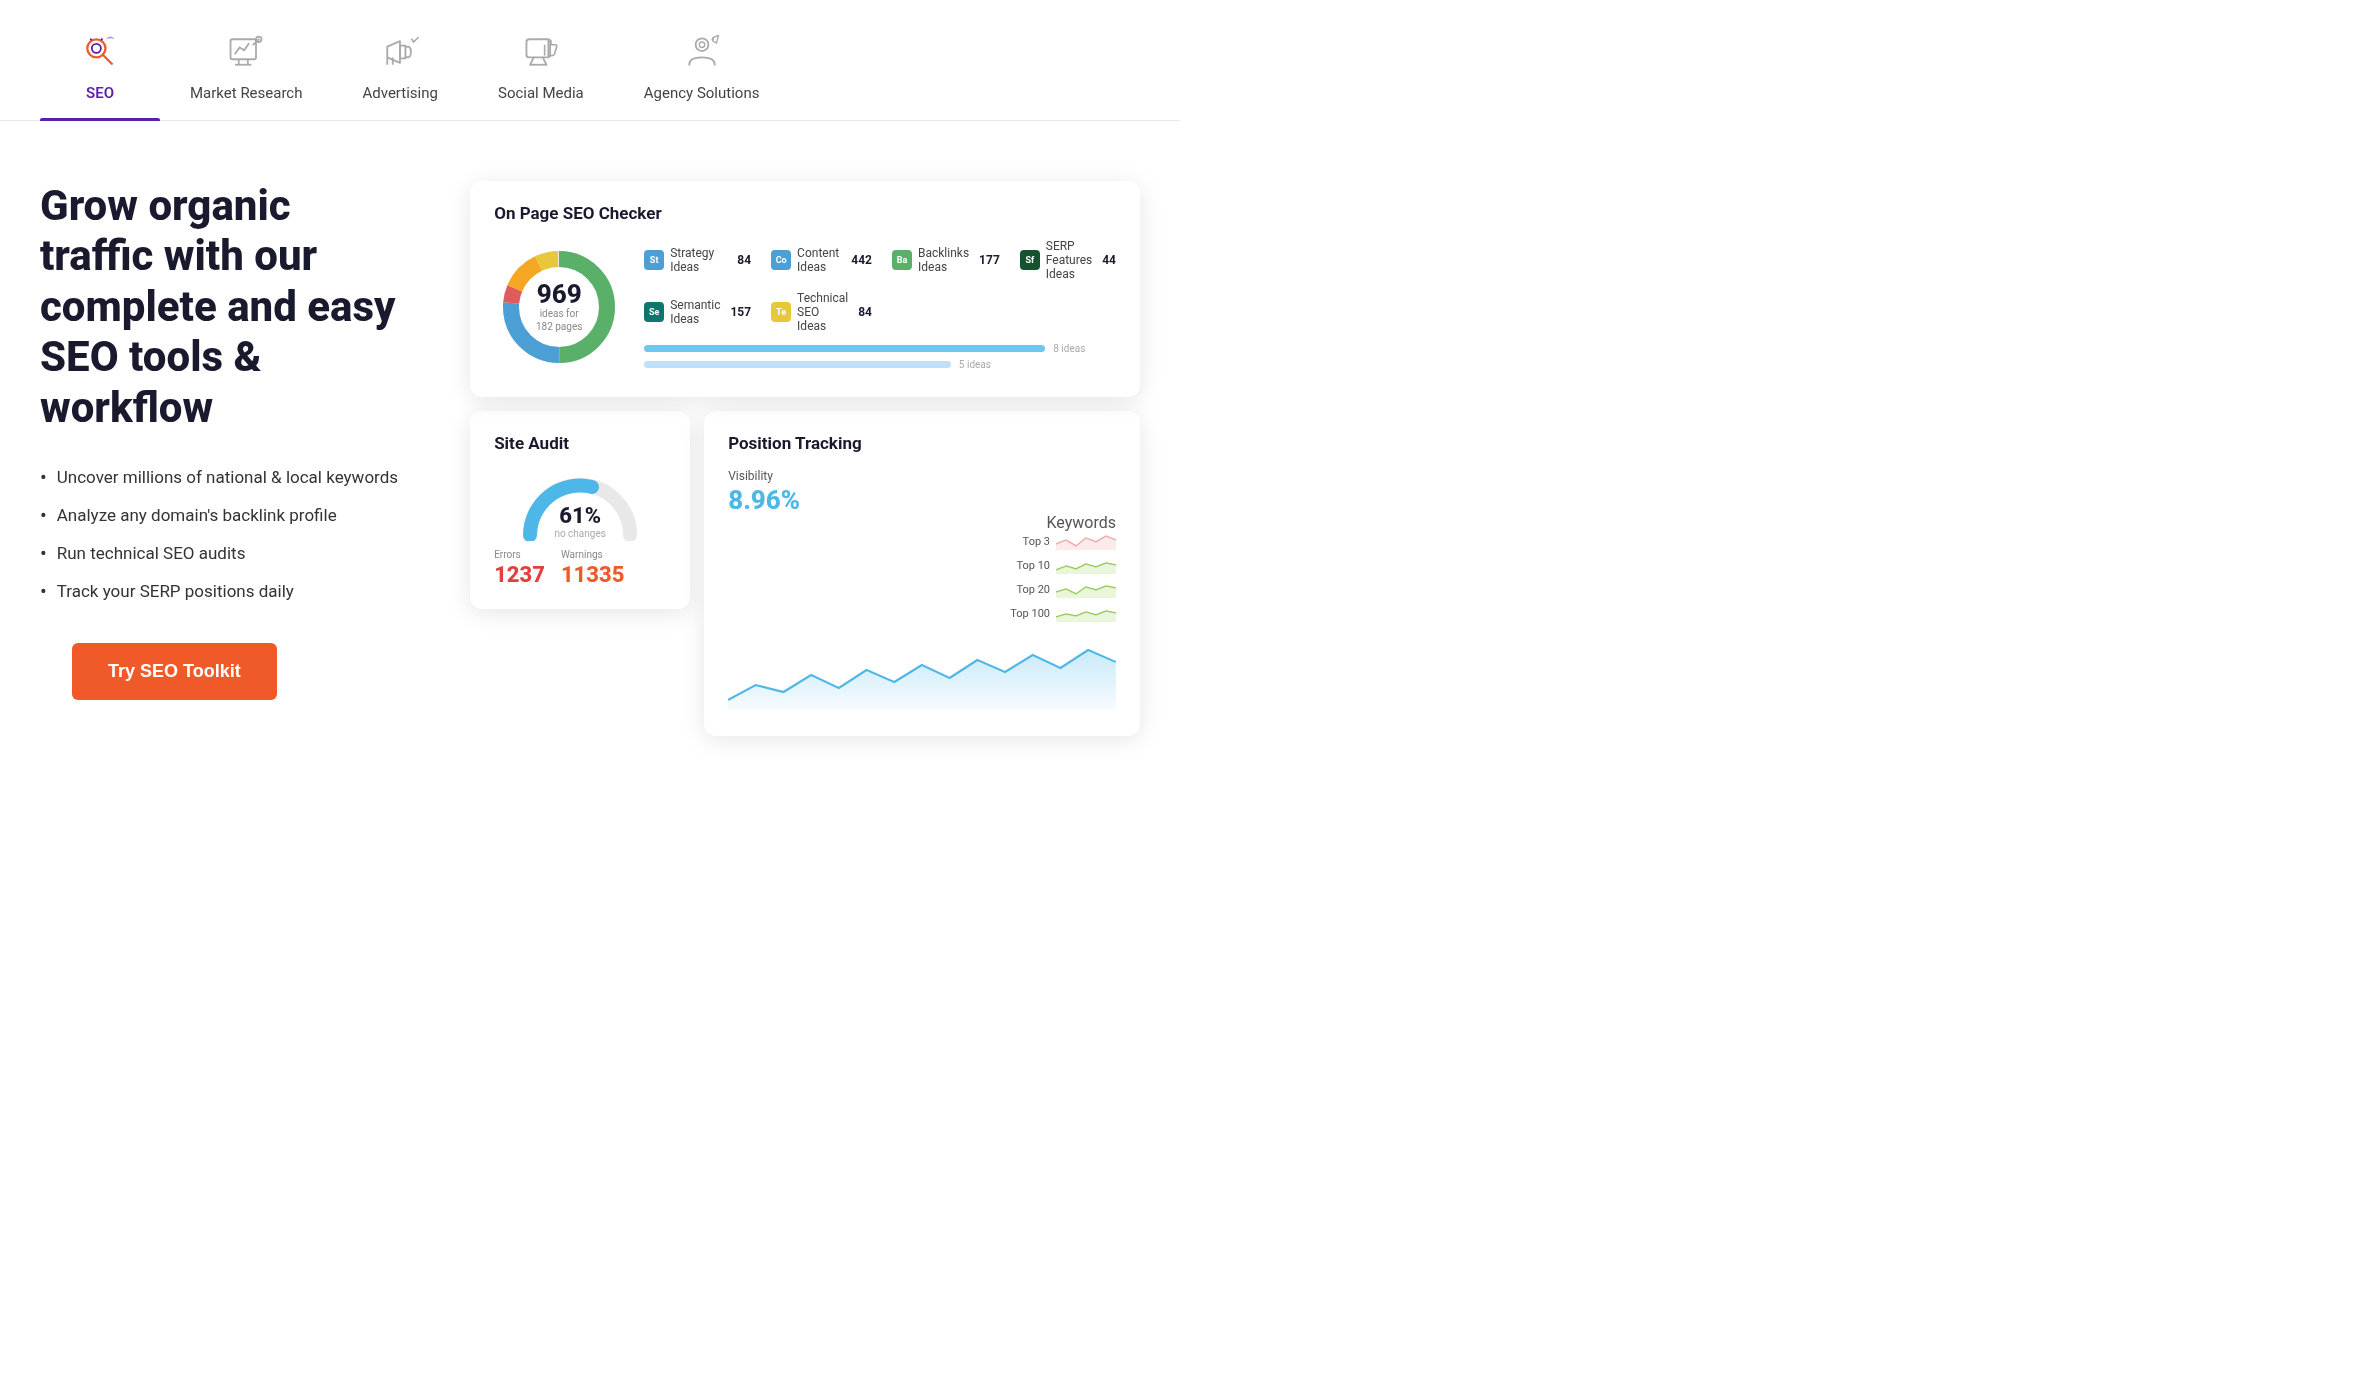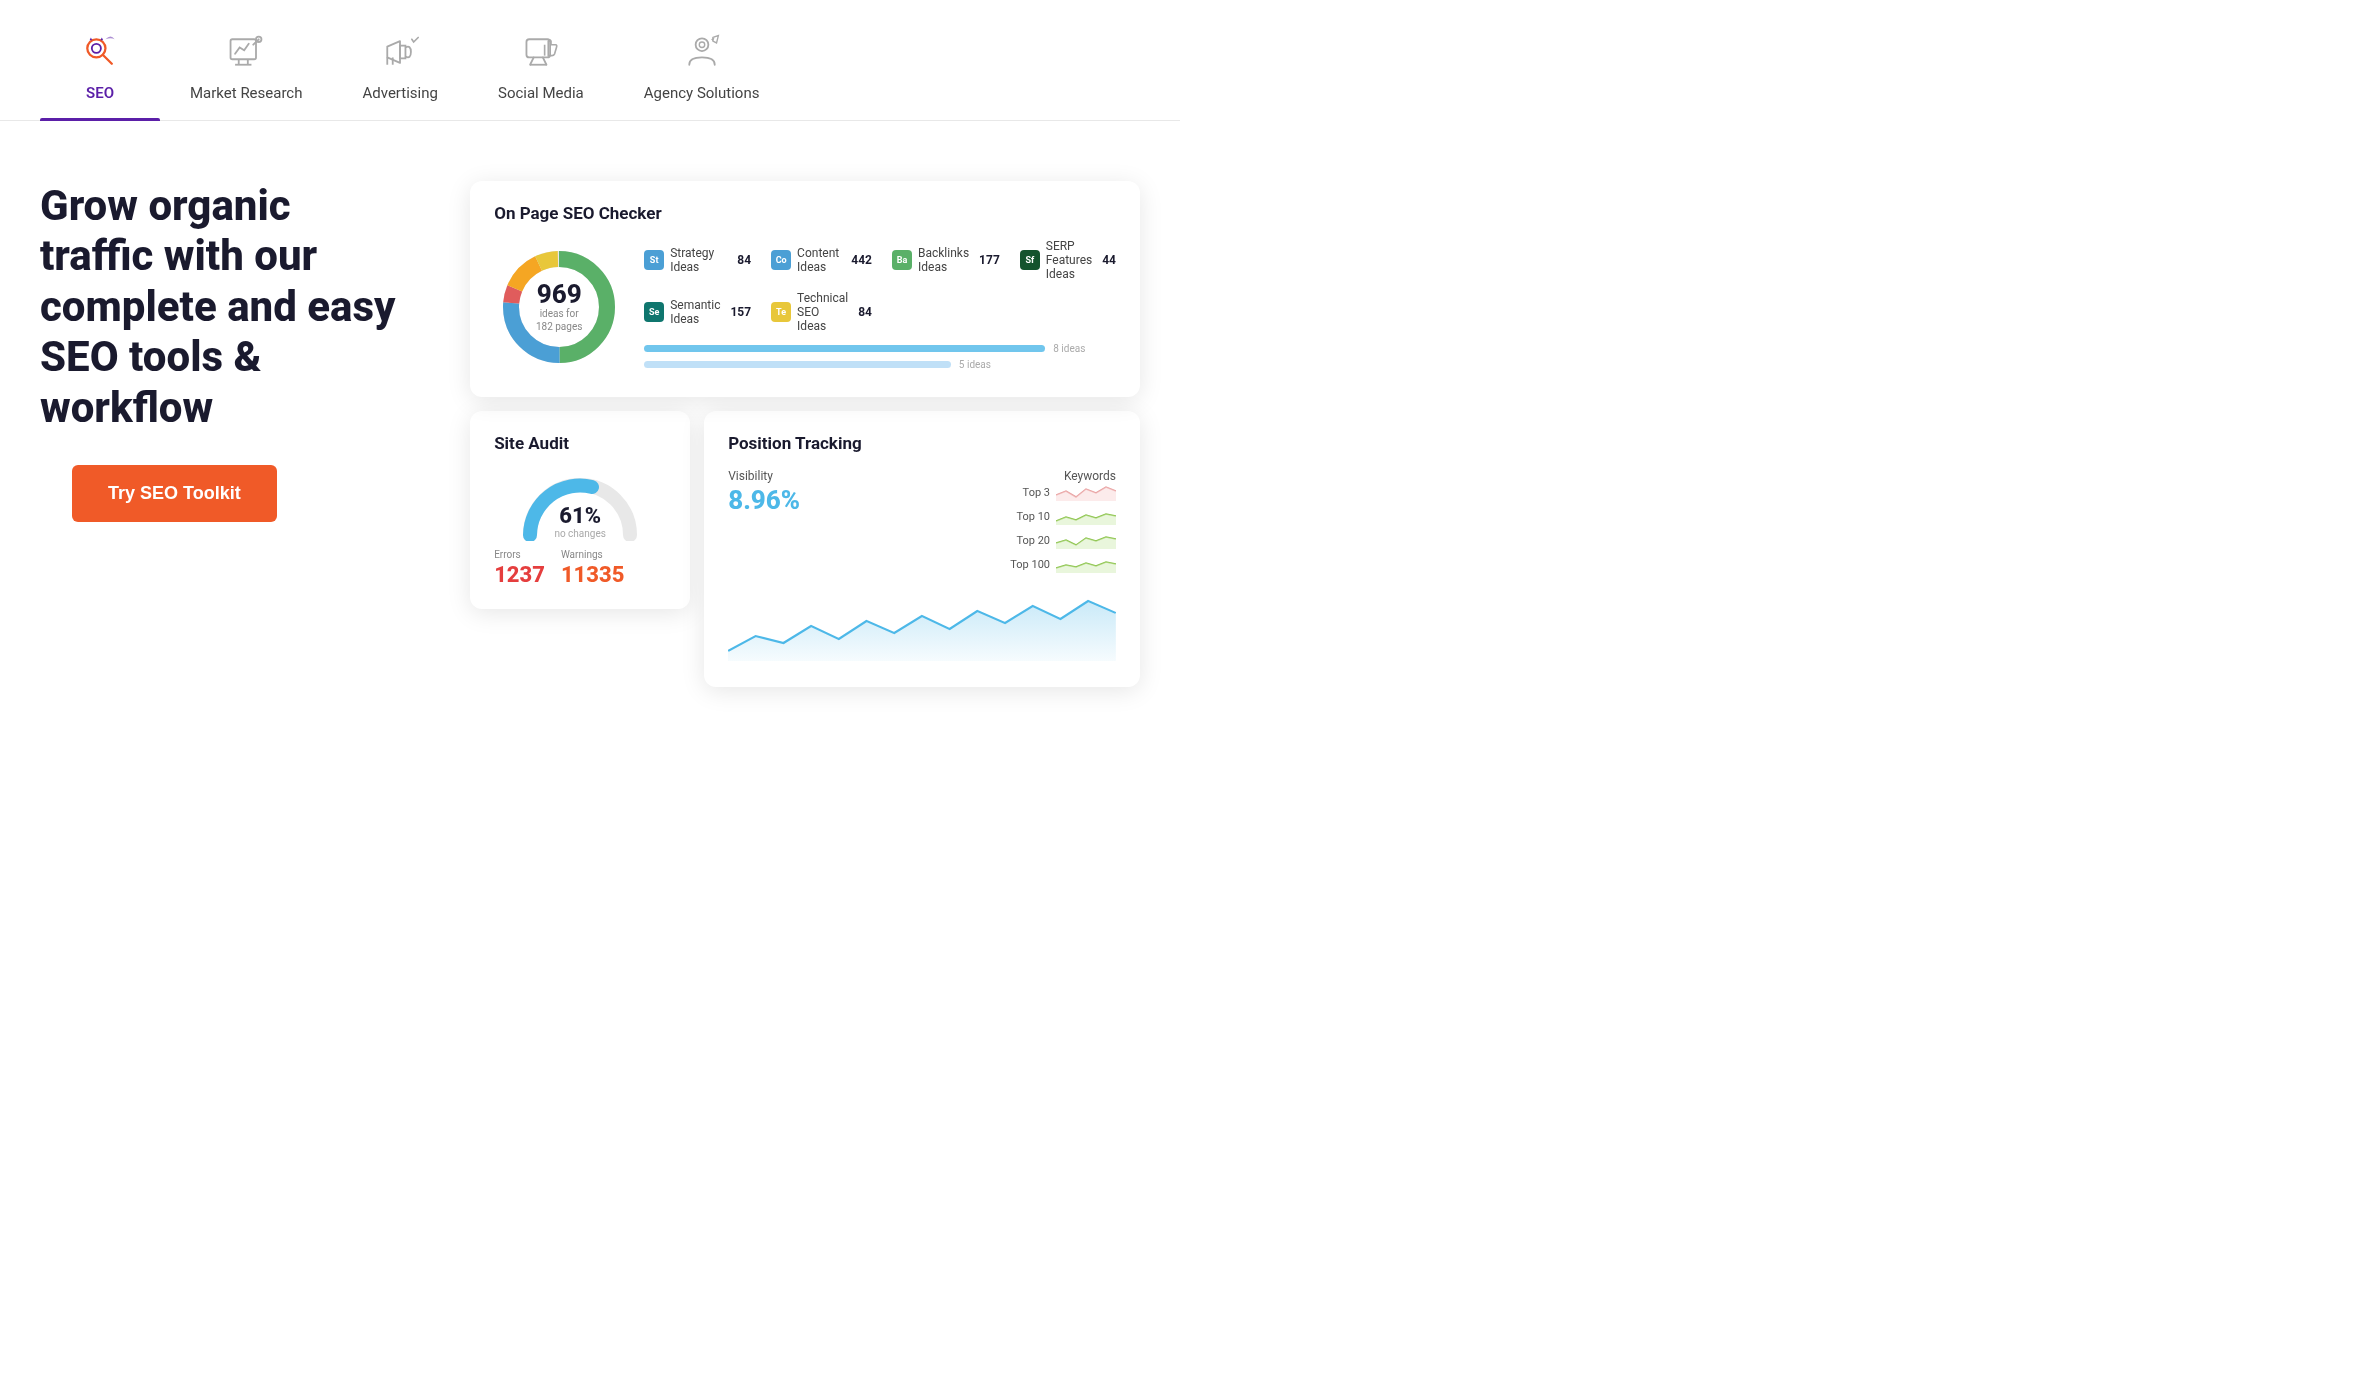--- a/index.html
+++ b/index.html
@@ -281,23 +281,24 @@
       font-size: 12px;
       color: #555;
     }
     .pos-pct {
       font-size: 26px;
       font-weight: 800;
       color: #4db8e8;
       margin-top: 2px;
     }
     .pos-keywords-label {
-      font-size: 12px;
+      font-size: 16px;
       color: #555;
       text-align: right;
+      margin-top: 44px;
     }
     .keywords-legend {
       display: flex;
       flex-direction: column;
       gap: 6px;
       align-items: flex-end;
     }
     .kw-item {
       display: flex;
       align-items: center;
@@ -390,20 +391,26 @@
       </svg>
     </span>
     <span class="nav-label">Agency Solutions</span>
   </div>
 </nav>
 
 <div class="main">
 
   <div class="left">
     <h1 class="headline">Grow organic traffic with our complete and easy SEO tools &amp; workflow</h1>
+    <ul class="bullets">
+      <li>Uncover millions of national &amp; local keywords</li>
+      <li>Analyze any domain's backlink profile</li>
+      <li>Run technical SEO audits</li>
+      <li>Track your SERP positions daily</li>
+    </ul>
     <button class="cta-btn">Try SEO Toolkit</button>
   </div>
 
   <div class="right">
 
     <div class="card seo-checker-card">
       <div class="card-title">On Page SEO Checker</div>
       <div class="seo-checker-inner">
 
         <div class="donut-wrap">

